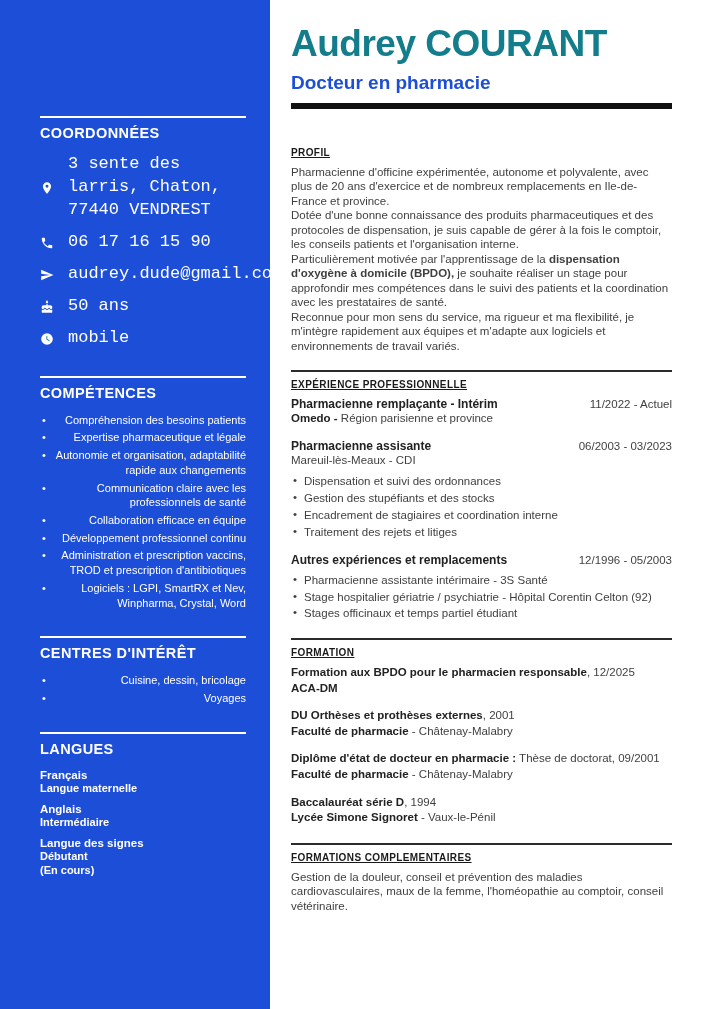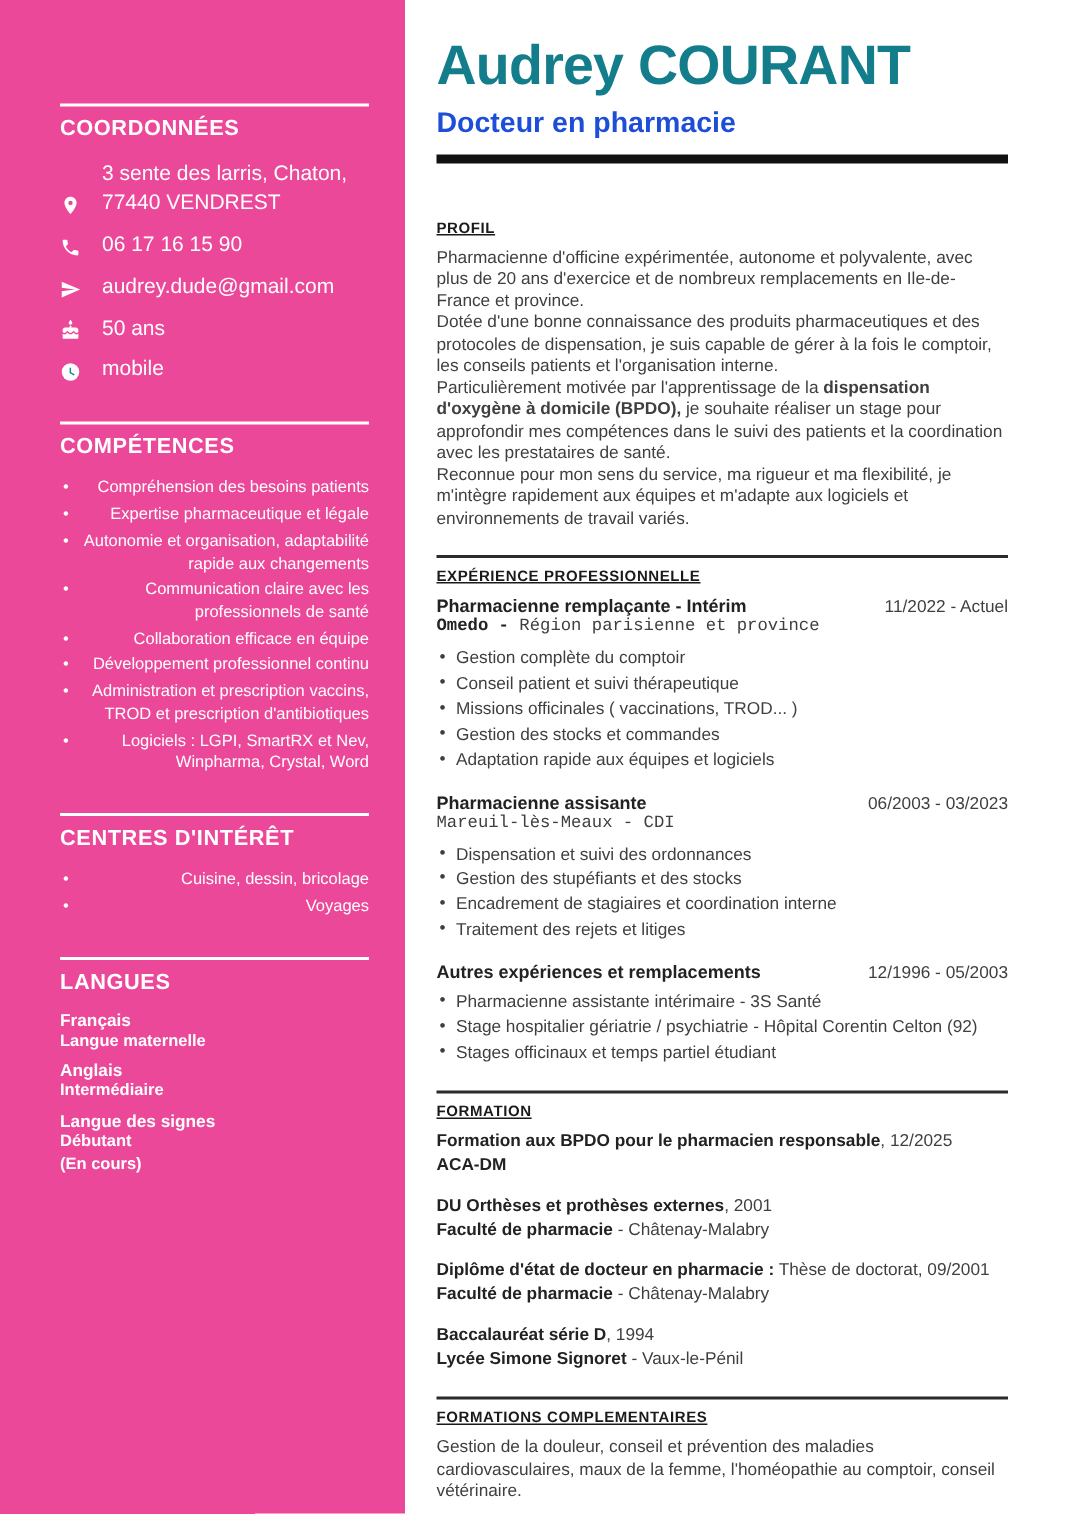--- a/index.html
+++ b/index.html
@@ -9,38 +9,38 @@
     background:#ffffff;
     font-family:"Liberation Sans", sans-serif;
     overflow:hidden;
     color:#3f3f3f;
   }
 
   
   .sidebar {
     position:absolute; left:0; top:0;
     width:270px; height:1009px;
-    background:#ec4899;
+    background:#1d4ed8;
     color:#ffffff;
     box-sizing:border-box;
-    padding:69px 24px 0 40px;
+    padding:116px 24px 0 40px;
   }
   .side-section { margin-bottom:26px; }
   .side-heading {
     border-top:2px solid #ffffff;
     padding-top:7px;
     font-size:14.5px;
     font-weight:bold;
     letter-spacing:0.4px;
     margin-bottom:12px;
   }
   .contact-item {
-    display:flex; align-items:flex-end;
+    display:flex; align-items:center;
     margin-bottom:9px;
-    font-size:14px; line-height:1.35;
+    font-size:17px; line-height:1.35;font-family:Liberation Mono, monospace;
   }
   .contact-item .cicon { flex:0 0 16px; margin-right:12px; margin-top:1px; }
   .cicon svg { width:14px; height:14px; display:block; }
   .side-bullet {
     position:relative;
     padding-left:14px;
     font-size:11px; line-height:1.34;
     margin-bottom:3px;
     text-align:right;
   }
@@ -87,21 +87,21 @@
     margin-top:17px;
   }
   .body-text { font-size:11.5px; line-height:1.26; color:#3f3f3f; }
   .body-text p { margin:0; }
   .job { margin-bottom:13px; }
   .job-head {
     display:flex; justify-content:space-between; align-items:baseline;gap:15px;
   }
   .job-title { font-size:12px; font-weight:bold; color:#222222; }
   .job-dates { font-size:11.5px; color:#3f3f3f; white-space:nowrap; }
-  .job-emp { font-size:11.5px; line-height:1.3; color:#3f3f3f;font-family:Liberation Mono, monospace; }
+  .job-emp { font-size:11.5px; line-height:1.3; color:#3f3f3f; }
   .job-emp b { color:#222222; }
   .m-bullets { margin-top:6px; }
   .m-bullet {
     position:relative;
     padding-left:13px;
     font-size:11.5px; line-height:1.3;
     margin-bottom:2px;
     color:#3f3f3f;
   }
   .m-bullet::before { content:"•"; position:absolute; left:2px; top:-1px; }
@@ -212,27 +212,20 @@
 
   <section class="m-section">
     <div class="m-heading">EXPÉRIENCE PROFESSIONNELLE</div>
 
     <div class="job">
       <div class="job-head">
         <span class="job-title">Pharmacienne remplaçante - Intérim</span>
         <span class="job-dates">11/2022 - Actuel</span>
       </div>
       <div class="job-emp"><b>Omedo -</b><span> Région parisienne et province</span></div>
-      <div class="m-bullets">
-        <div class="m-bullet">Gestion complète du comptoir</div>
-        <div class="m-bullet">Conseil patient et suivi thérapeutique</div>
-        <div class="m-bullet">Missions officinales ( vaccinations, TROD... )</div>
-        <div class="m-bullet">Gestion des stocks et commandes</div>
-        <div class="m-bullet">Adaptation rapide aux équipes et logiciels</div>
-      </div>
     </div>
 
     <div class="job">
       <div class="job-head">
         <span class="job-title">Pharmacienne assisante</span>
         <span class="job-dates">06/2003 - 03/2023</span>
       </div>
       <div class="job-emp">Mareuil-lès-Meaux - CDI</div>
       <div class="m-bullets">
         <div class="m-bullet">Dispensation et suivi des ordonnances</div>

